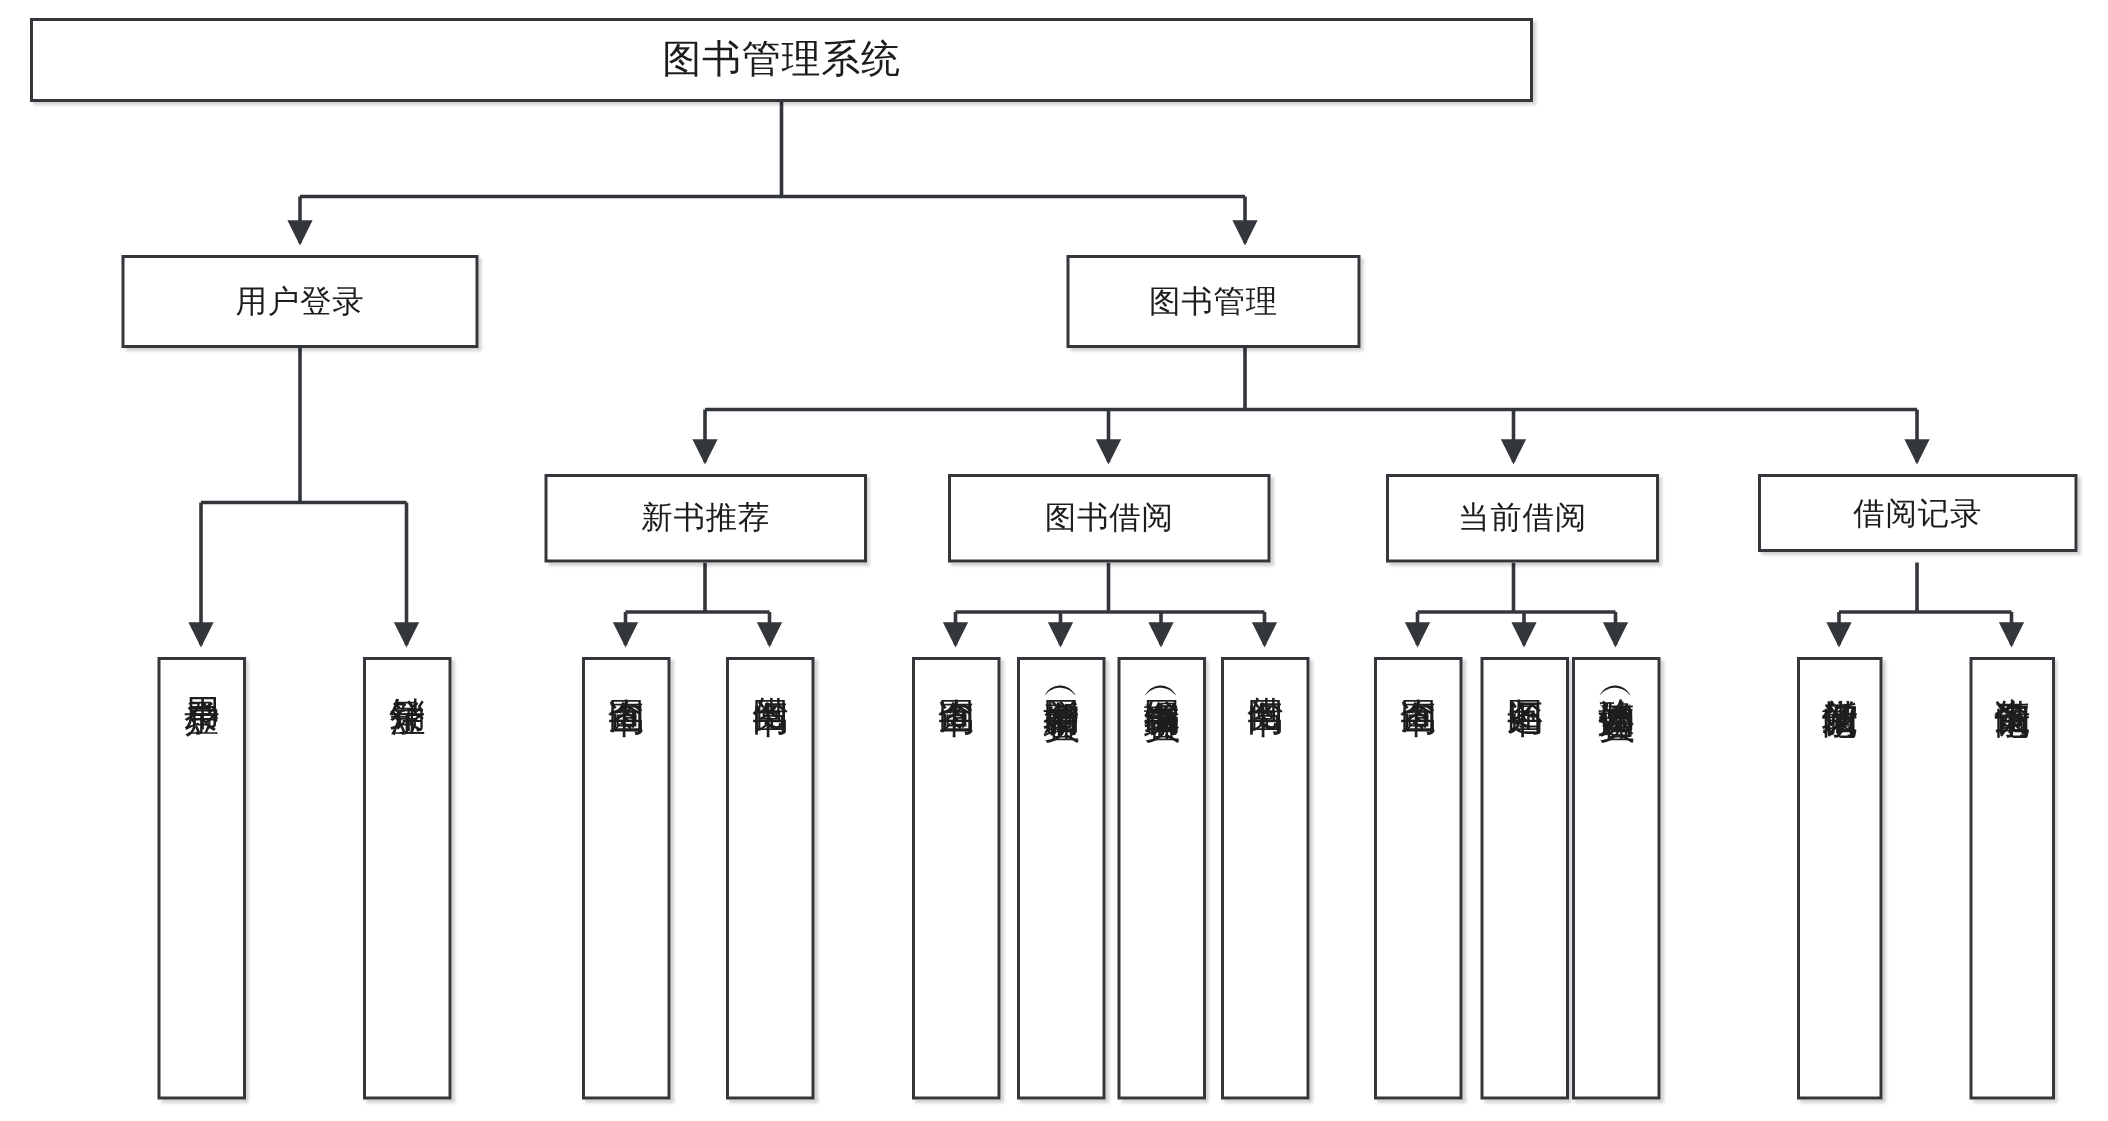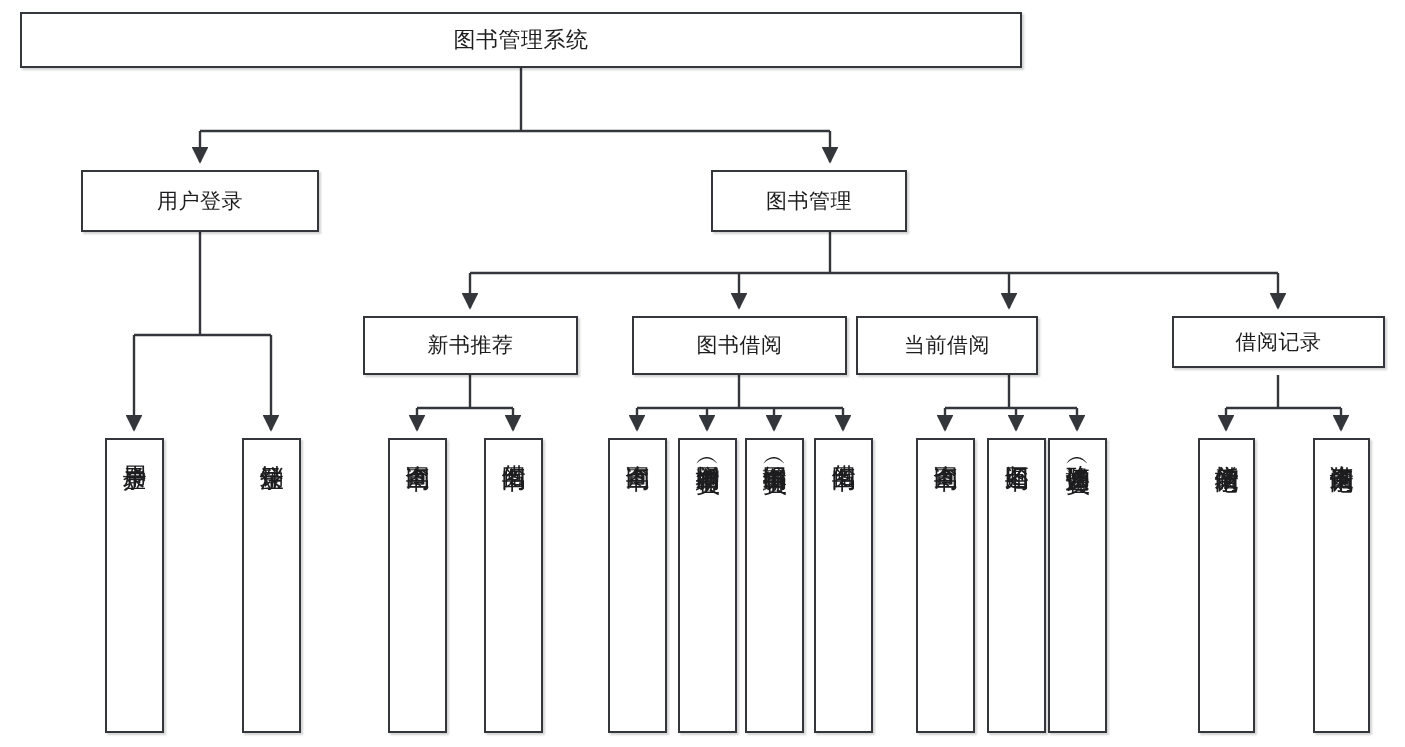--- a/index.html
+++ b/index.html
@@ -37,21 +37,21 @@
     justify-content: center;
     color: #1d1d1f;
     z-index: 2;
   }
   .node .label {
     font-size: 21px;
     line-height: 1.18;
     letter-spacing: 0.5px;
     white-space: nowrap;
   }
-  .node.root .label { font-size: 22px; }
+  .node.root .label { font-size: 26px; }
   .node.vertical {
     align-items: flex-start;
     justify-content: center;
     padding-top: 6px;
   }
   .node.vertical .label {
     writing-mode: vertical-rl;
     text-orientation: upright;
     font-size: 24px;
     line-height: 1.02;
@@ -134,21 +134,21 @@
   <div class="node level2" style="left: 711px; top: 170px; width: 196px; height: 62px;">
     <span class="label">图书管理</span>
   </div>
 
   <div class="node level3" style="left: 363px; top: 316px; width: 215px; height: 59px;">
     <span class="label">新书推荐</span>
   </div>
   <div class="node level3" style="left: 632px; top: 316px; width: 215px; height: 59px; justify-content: center;">
     <span class="label">图书借阅</span>
   </div>
-  <div class="node level3" style="left: 856px; top: 316px; width: 182px; height: 59px;">
+  <div class="node level3" style="left: 924px; top: 316px; width: 182px; height: 59px;">
     <span class="label">当前借阅</span>
   </div>
   <div class="node level3" style="left: 1172px; top: 316px; width: 213px; height: 52px;">
     <span class="label">借阅记录</span>
   </div>
 
   <div class="node vertical" style="left: 105px; top: 438px; width: 59px; height: 295px;">
     <span class="label">用户登录</span>
   </div>
   <div class="node vertical" style="left: 242px; top: 438px; width: 59px; height: 295px;">

